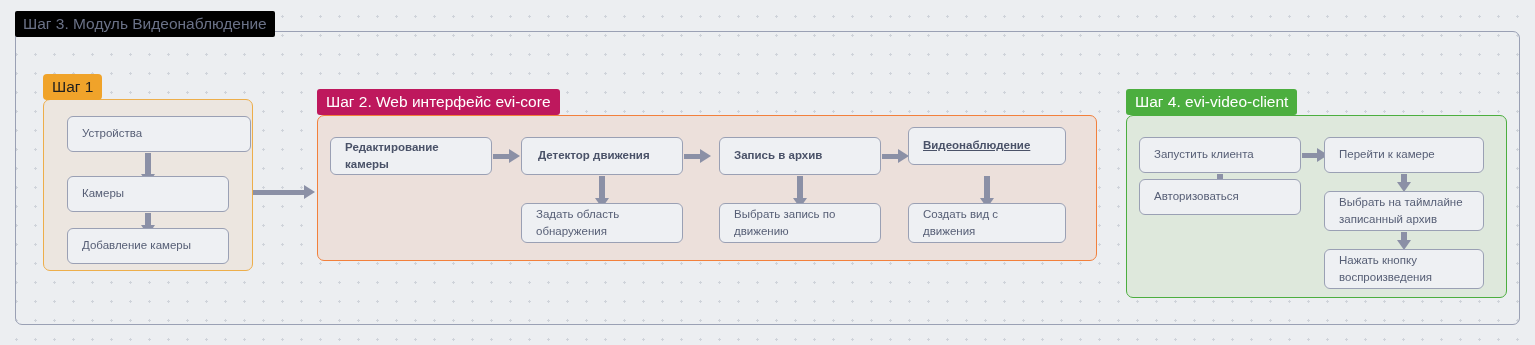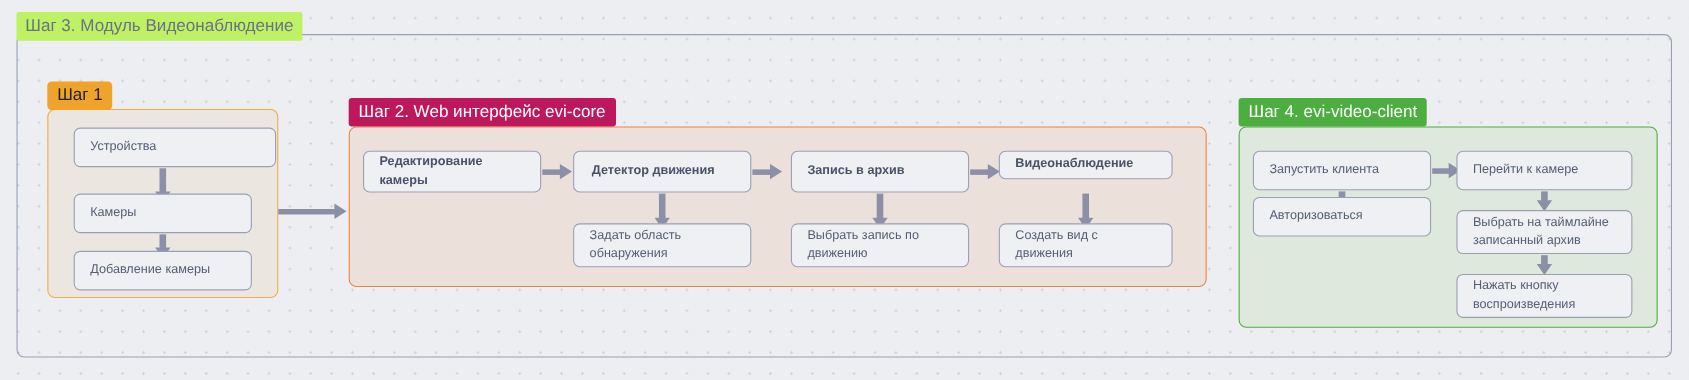--- a/index.html
+++ b/index.html
@@ -23,21 +23,21 @@
   #outer-group{
     position:absolute;
     left:15px;top:31px;width:1505px;height:294px;
     border:1.4px solid #9aa0b4;
     border-radius:7px;
     background:transparent;
     box-sizing:border-box;
   }
   #outer-label{
     position:absolute;left:15px;top:11px;
-    background:#bef264;
+    background:#000000;
     color:#6a7187;
     font-size:15.5px;
     padding:3px 8px 4px 8px;
     border-radius:2px;
     white-space:nowrap;
     line-height:1.25;
     z-index:5;
   }
 
   
@@ -184,21 +184,21 @@
 </div>
 <div class="arrow-h" style="left:684px;top:154px;width:17px;"></div>
 <div class="arrow-v" style="left:599px;top:176px;height:23px;"></div>
 
 <div class="node bold" style="left:719px;top:137px;width:162px;height:38px;">
   <span>Запись в архив</span>
 </div>
 <div class="arrow-h" style="left:882px;top:154px;width:17px;"></div>
 <div class="arrow-v" style="left:797px;top:176px;height:23px;"></div>
 
-<div class="node bold" style="left:908px;top:137px;width:158px;height:26px;">
+<div class="node bold" style="left:908px;top:127px;width:158px;height:38px;text-decoration:underline;">
   <span>Видеонаблюдение</span>
 </div>
 <div class="arrow-v" style="left:984px;top:176px;height:23px;"></div>
 
 <div class="node two-line" style="left:521px;top:203px;width:162px;height:40px;">
   <div>
     <span>Задать область</span>
     <span>обнаружения</span>
   </div>
 </div>

